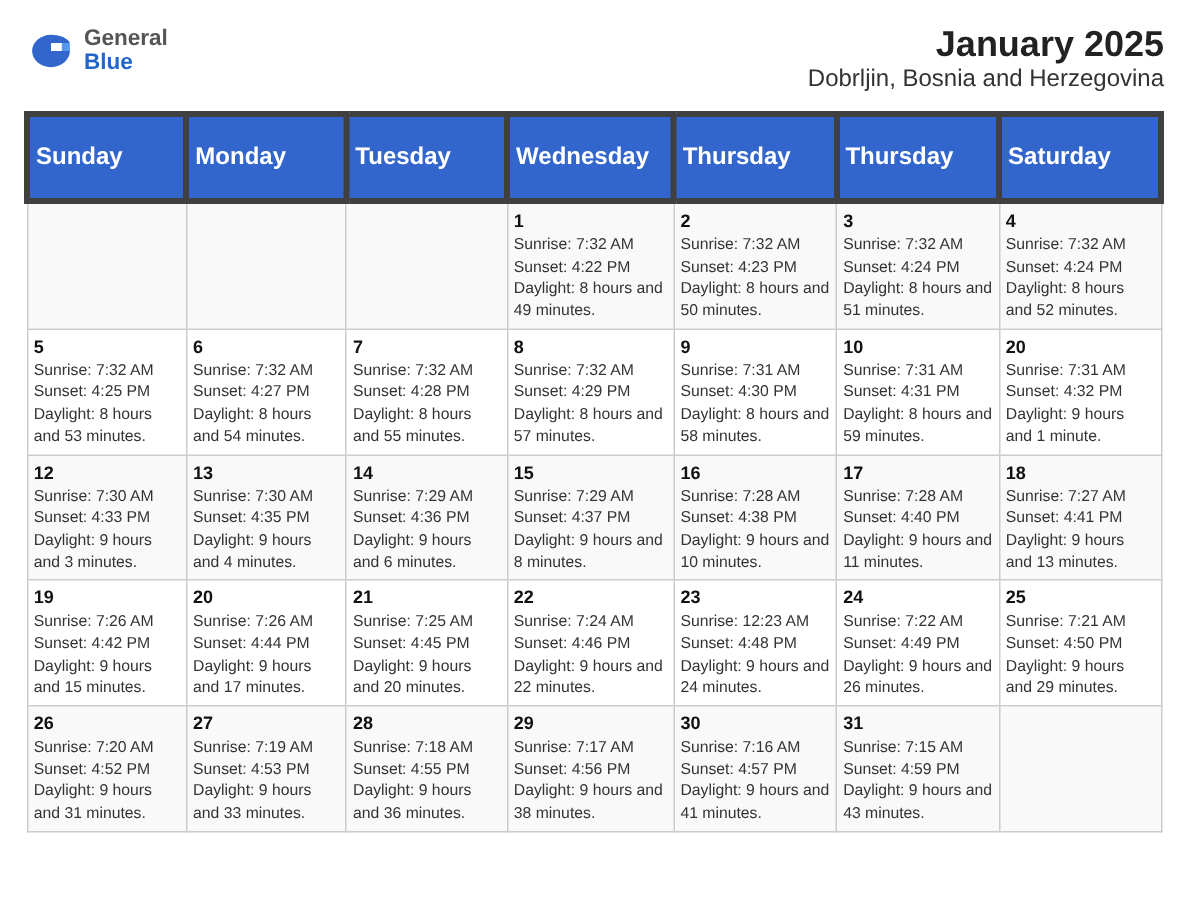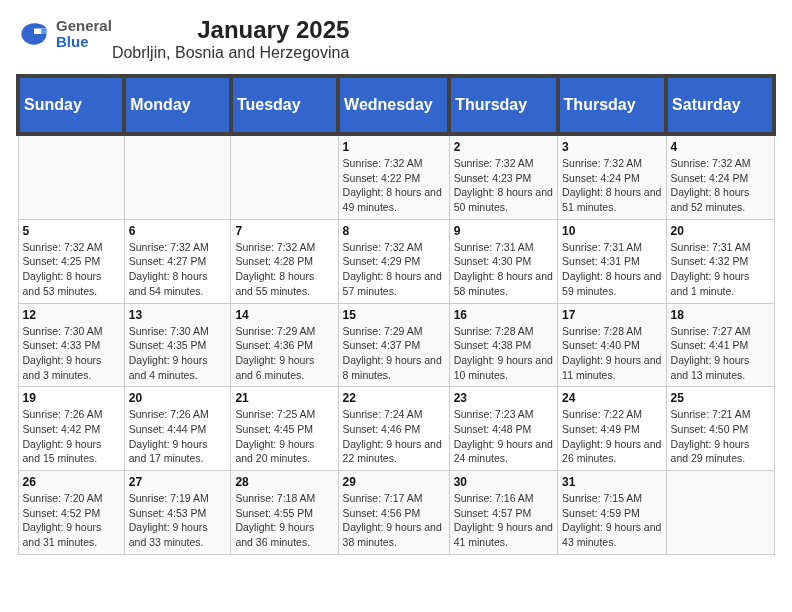--- a/index.html
+++ b/index.html
@@ -6,20 +6,21 @@
     body {
       font-family: Arial, sans-serif;
       background: #fff;
       width: 792px;
       min-height: 612px;
       padding: 16px;
     }
     .header {
       display: flex;
       align-items: flex-start;
+      justify-content: space-between;
       margin-bottom: 12px;
     }
     .logo {
       display: flex;
       align-items: center;
       gap: 4px;
     }
     .logo-text {
       display: flex;
       flex-direction: column;
@@ -257,21 +258,21 @@
 Daylight: 9 hours and 20 minutes.</div>
         </td>
         <td>
           <div class="day-num">22</div>
           <div class="day-info" style="white-space: pre-line;">Sunrise: 7:24 AM
 Sunset: 4:46 PM
 Daylight: 9 hours and 22 minutes.</div>
         </td>
         <td>
           <div class="day-num">23</div>
-          <div class="day-info" style="white-space: pre-line;">Sunrise: 7:23 AM
+          <div class="day-info" style="white-space: pre-line;">Sunrise: 12:23 AM
 Sunset: 4:48 PM
 Daylight: 9 hours and 24 minutes.</div>
         </td>
         <td>
           <div class="day-num">24</div>
           <div class="day-info" style="white-space: pre-line;">Sunrise: 7:22 AM
 Sunset: 4:49 PM
 Daylight: 9 hours and 26 minutes.</div>
         </td>
         <td>

